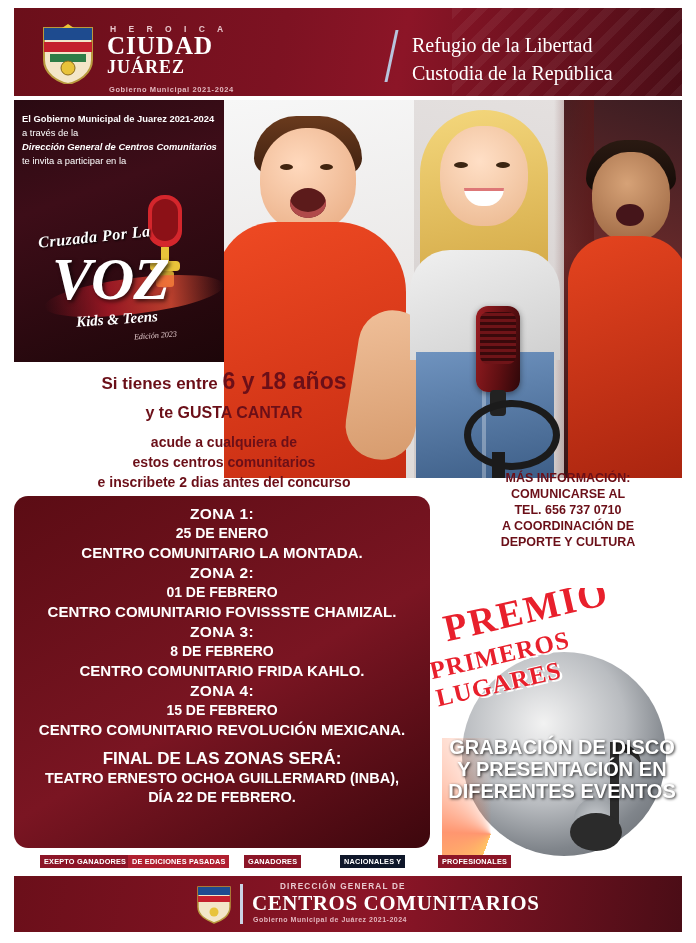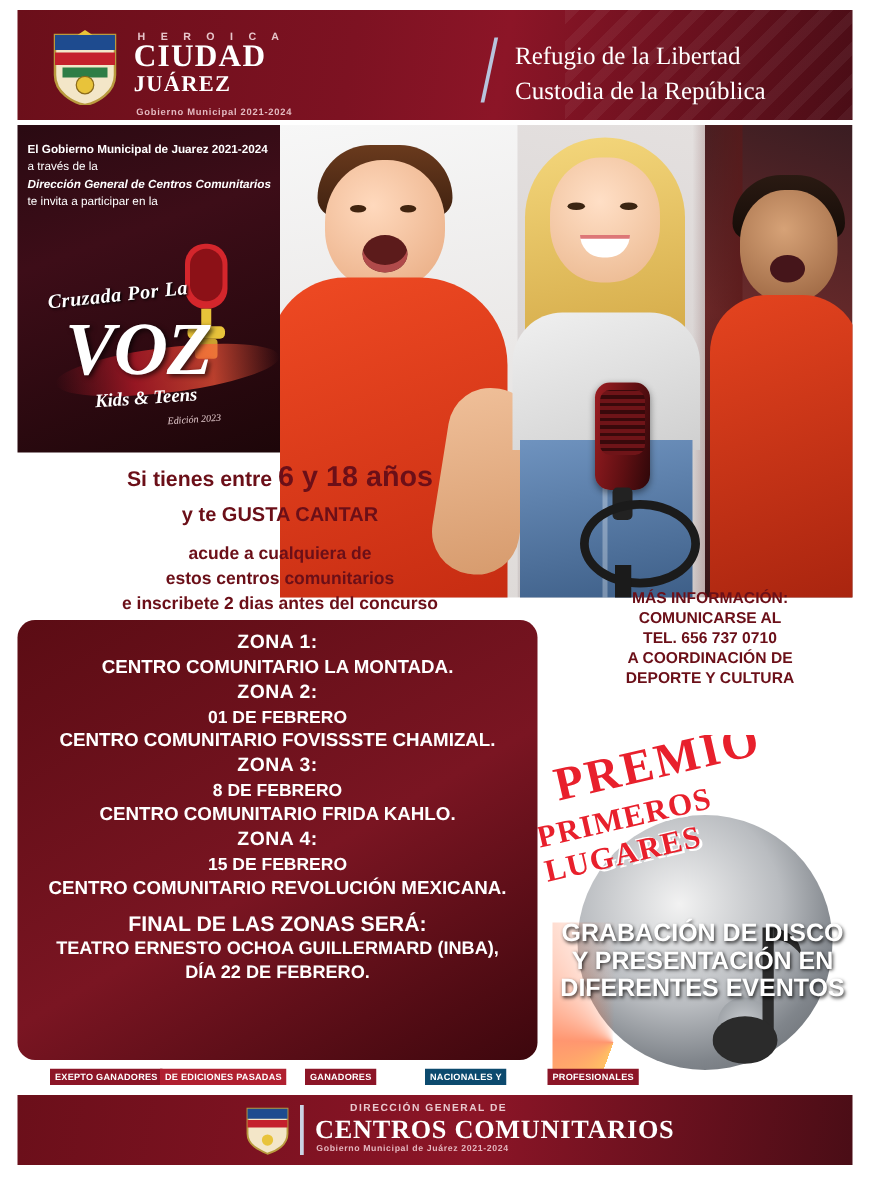--- a/index.html
+++ b/index.html
@@ -149,21 +149,21 @@
   .fin{margin-top:9px;font-size:17px;font-weight:bold;color:#ffffff;}
   .fin2{font-size:14.5px;font-weight:bold;line-height:19px;}
 
   
   .exbar{position:absolute;left:40px;top:855px;width:420px;height:13px;}
   .exbar span{position:absolute;top:0;height:13px;font-size:7.3px;color:#ffffff;font-weight:bold;
     line-height:13px;padding:0 4px;letter-spacing:.2px;}
   .ex1{left:0;background:#8c1527;}
   .ex2{left:88px;background:#b02030;}
   .ex3{left:204px;background:#8c1527;}
-  .ex4{left:300px;background:#0c4a6e;}
+  .ex4{left:300px;background:#0f172a;}
   .ex5{left:398px;background:#8c1527;}
 
   
   .footer{position:absolute;left:14px;top:876px;width:668px;height:56px;
     background:linear-gradient(100deg,#6b0f1a,#8c1527 55%,#4a0d16);}
   .fsh{position:absolute;left:196px;top:884px;width:36px;height:40px;}
   .fbar{position:absolute;left:240px;top:884px;width:3px;height:40px;background:#cbd3e4;}
   .f1{position:absolute;left:252px;top:882px;color:#e9c9cf;font-size:8.2px;font-weight:bold;letter-spacing:1.2px;padding-left:28px;}
   .f2{position:absolute;left:252px;top:891px;color:#ffffff;font-size:21px;font-weight:bold;letter-spacing:.6px;
     font-family:"Liberation Serif",serif;}
@@ -293,20 +293,21 @@
       <div>DIFERENTES EVENTOS</div>
     </div>
     <div class="pr1">PREMIO</div>
     <div class="pr2">PRIMEROS  LUGARES</div>
   </div>
 
   <div class="zbox"></div>
   <div class="zlist">
     <div>
       <div class="zt">ZONA 1:</div>
+      <div class="zd">25 DE ENERO</div>
       <div class="zc">CENTRO COMUNITARIO LA MONTADA.</div>
     </div>
     <div>
       <div class="zt">ZONA 2:</div>
       <div class="zd">01 DE FEBRERO</div>
       <div class="zc">CENTRO COMUNITARIO FOVISSSTE CHAMIZAL.</div>
     </div>
     <div>
       <div class="zt">ZONA 3:</div>
       <div class="zd">8 DE FEBRERO</div>

